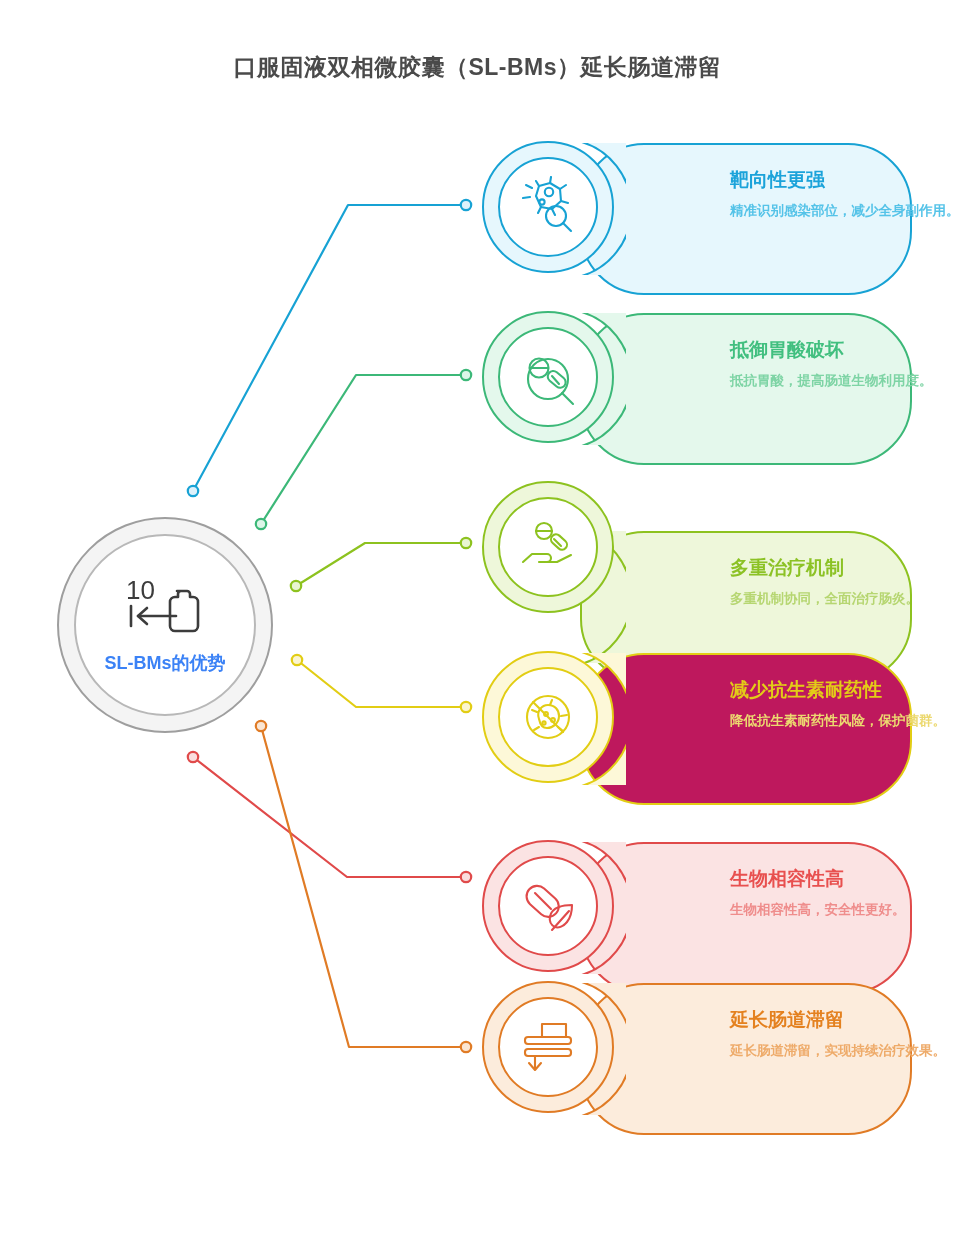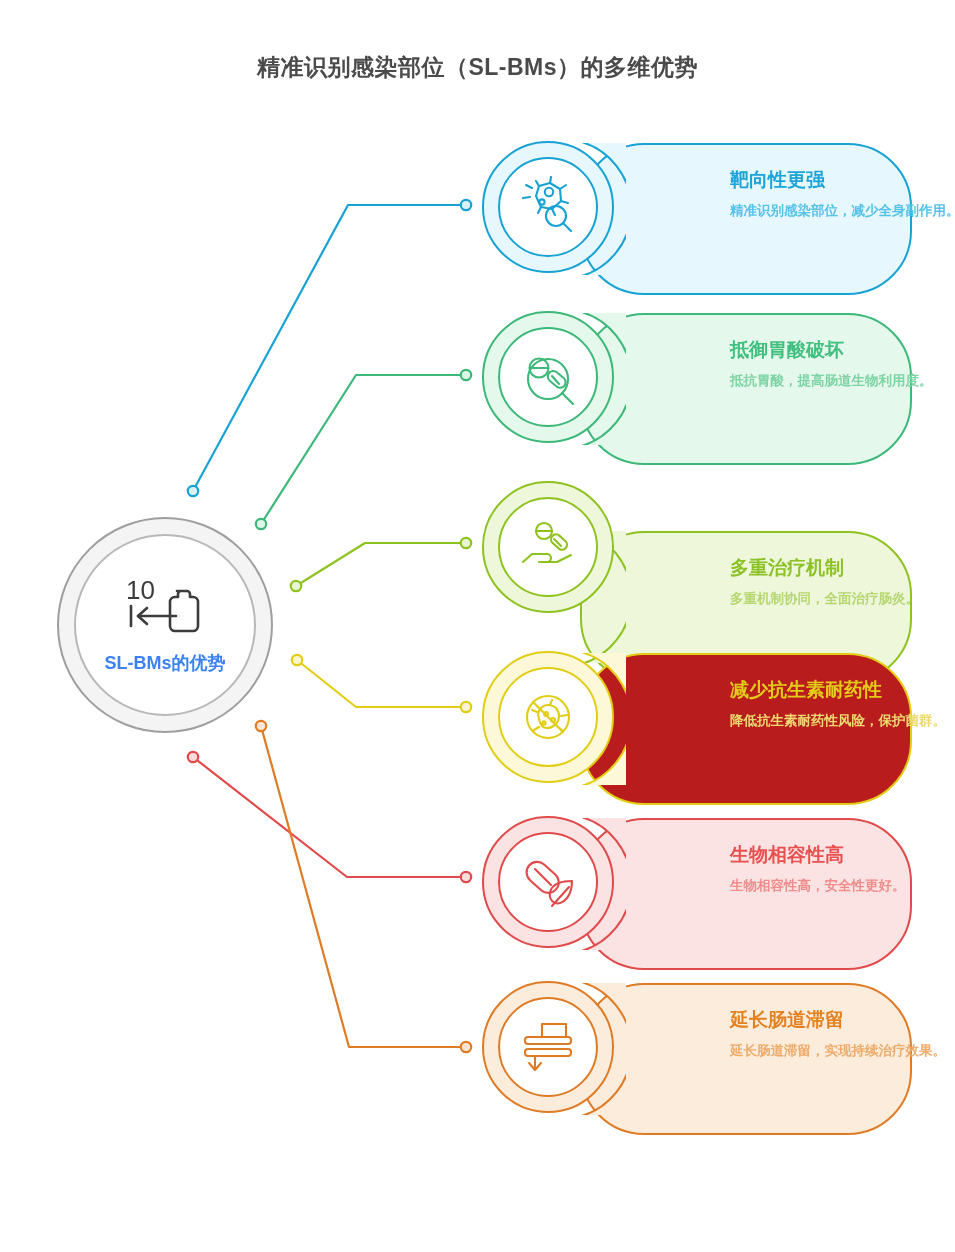--- a/index.html
+++ b/index.html
@@ -154,21 +154,21 @@
     display: flex;
     align-items: center;
     justify-content: center;
   }
 </style>
 </head>
 <body>
 
 <div id="stage">
 
-  <div id="title">精准识别感染部位（SL-BMs）的多维优势</div>
+  <div id="title">口服固液双相微胶囊（SL-BMs）延长肠道滞留</div>
 
   <svg id="connectors" viewBox="0 0 955 1252" xmlns="http://www.w3.org/2000/svg">
     <g id="connector-paths" fill="none" stroke-width="2.2" stroke-linecap="round" stroke-linejoin="round">
         <polyline points="193,491 348,205 466,205" stroke="#17a2d4"></polyline>
         <polyline points="261,524 356,375 466,375" stroke="#3cb878"></polyline>
         <polyline points="296,586 365,543 466,543" stroke="#8dc21f"></polyline>
         <polyline points="297,660 356,707 466,707" stroke="#e2cd14"></polyline>
         <polyline points="193,757 347,877 466,877" stroke="#e04a4a"></polyline>
         <polyline points="261,726 349,1047 466,1047" stroke="#e07b25"></polyline>
       </g>
@@ -277,21 +277,21 @@
               <line x1="19" y1="15" x2="35" y2="15" fill="none" stroke="#8dc21f" stroke-width="2.1" stroke-linecap="round" stroke-linejoin="round"></line>
               <rect x="33" y="21" width="18" height="10" rx="5" transform="rotate(42 42 26)" fill="none" stroke="#8dc21f" stroke-width="2.1" stroke-linecap="round" stroke-linejoin="round"></rect>
               <line x1="37" y1="23" x2="44" y2="30" fill="none" stroke="#8dc21f" stroke-width="2.1" stroke-linecap="round" stroke-linejoin="round"></line>
               <path d="M6 46 l9 -8 h15 a4 4 0 0 1 0 8 h-8" fill="none" stroke="#8dc21f" stroke-width="2.1" stroke-linecap="round" stroke-linejoin="round"></path>
               <path d="M28 46 h12 l14 -7" fill="none" stroke="#8dc21f" stroke-width="2.1" stroke-linecap="round" stroke-linejoin="round"></path>
             </svg>
           </div>
         </div>
       </div>
       <div class="card-row" style="top: 651px;">
-        <div class="card-body" style="background:#b91c1c;border-color:#e2cd14;">
+        <div class="card-body" style="background:#be185d;border-color:#e2cd14;">
           <div class="card-notch"><svg width="88" height="132" viewBox="0 0 88 132" xmlns="http://www.w3.org/2000/svg">
               <path d="M88 -2 L40 -2 A70 70 0 0 1 40 134 L88 134 Z" fill="#fdf8d8"></path>
               <path d="M40 -2 A70 70 0 0 1 40 134" fill="none" stroke="#e2cd14" stroke-width="2"></path>
             </svg></div>
           <div class="card-text">
             <div class="card-title" style="color:#e3cc17;">减少抗生素耐药性</div>
             <div class="card-desc" style="color:#ecd970;">降低抗生素耐药性风险，保护菌群。</div>
           </div>
         </div>
         <div class="badge">
@@ -303,21 +303,21 @@
               <line x1="16" y1="16" x2="46" y2="46" fill="none" stroke="#e2cd14" stroke-width="2.1" stroke-linecap="round" stroke-linejoin="round"></line>
               <path d="M22 33 c-3 -8 3 -14 9 -14 c7 0 11 5 11 11 c0 7 -6 12 -12 12 c-5 0 -7 -4 -8 -9 z" fill="none" stroke="#e2cd14" stroke-width="2.1" stroke-linecap="round" stroke-linejoin="round"></path>
               <circle cx="29" cy="28" r="1.9" fill="none" stroke="#e2cd14" stroke-width="2.1" stroke-linecap="round" stroke-linejoin="round"></circle>
               <circle cx="36" cy="34" r="1.9" fill="none" stroke="#e2cd14" stroke-width="2.1" stroke-linecap="round" stroke-linejoin="round"></circle>
               <circle cx="27" cy="37" r="1.6" fill="none" stroke="#e2cd14" stroke-width="2.1" stroke-linecap="round" stroke-linejoin="round"></circle>
               <path d="M20 26 l-5 -2 M22 41 l-5 3 M33 19 l2 -5 M44 30 l6 -1 M41 41 l5 4" fill="none" stroke="#e2cd14" stroke-width="2.1" stroke-linecap="round" stroke-linejoin="round"></path>
             </svg>
           </div>
         </div>
       </div>
-      <div class="card-row" style="top: 816px;">
+      <div class="card-row" style="top: 840px;">
         <div class="card-body" style="background:#fbe3e3;border-color:#e04a4a;">
           <div class="card-notch"><svg width="88" height="132" viewBox="0 0 88 132" xmlns="http://www.w3.org/2000/svg">
               <path d="M88 -2 L40 -2 A70 70 0 0 1 40 134 L88 134 Z" fill="#fbe3e3"></path>
               <path d="M40 -2 A70 70 0 0 1 40 134" fill="none" stroke="#e04a4a" stroke-width="2"></path>
             </svg></div>
           <div class="card-text">
             <div class="card-title" style="color:#e8504f;">生物相容性高</div>
             <div class="card-desc" style="color:#ef8d8c;">生物相容性高，安全性更好。</div>
           </div>
         </div>

